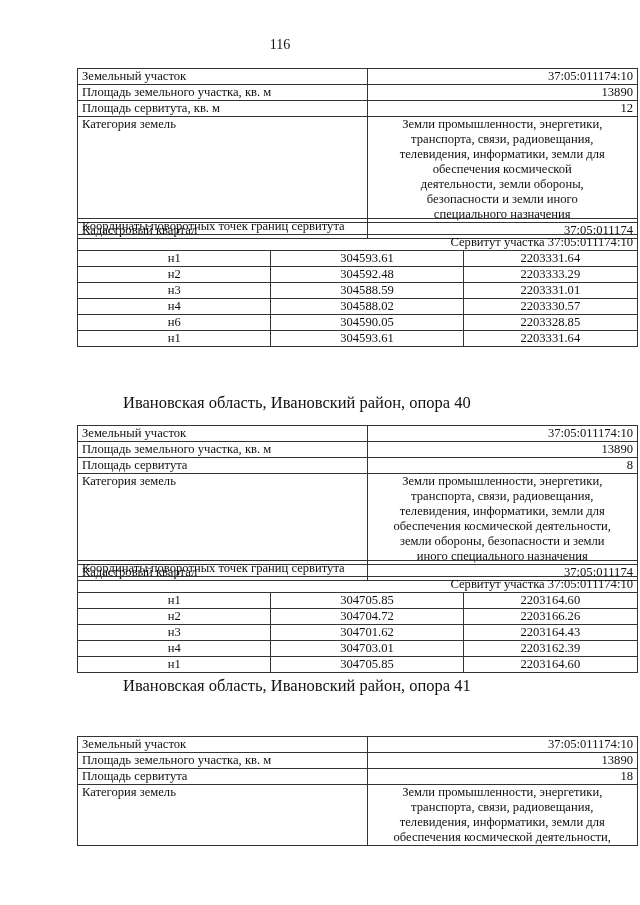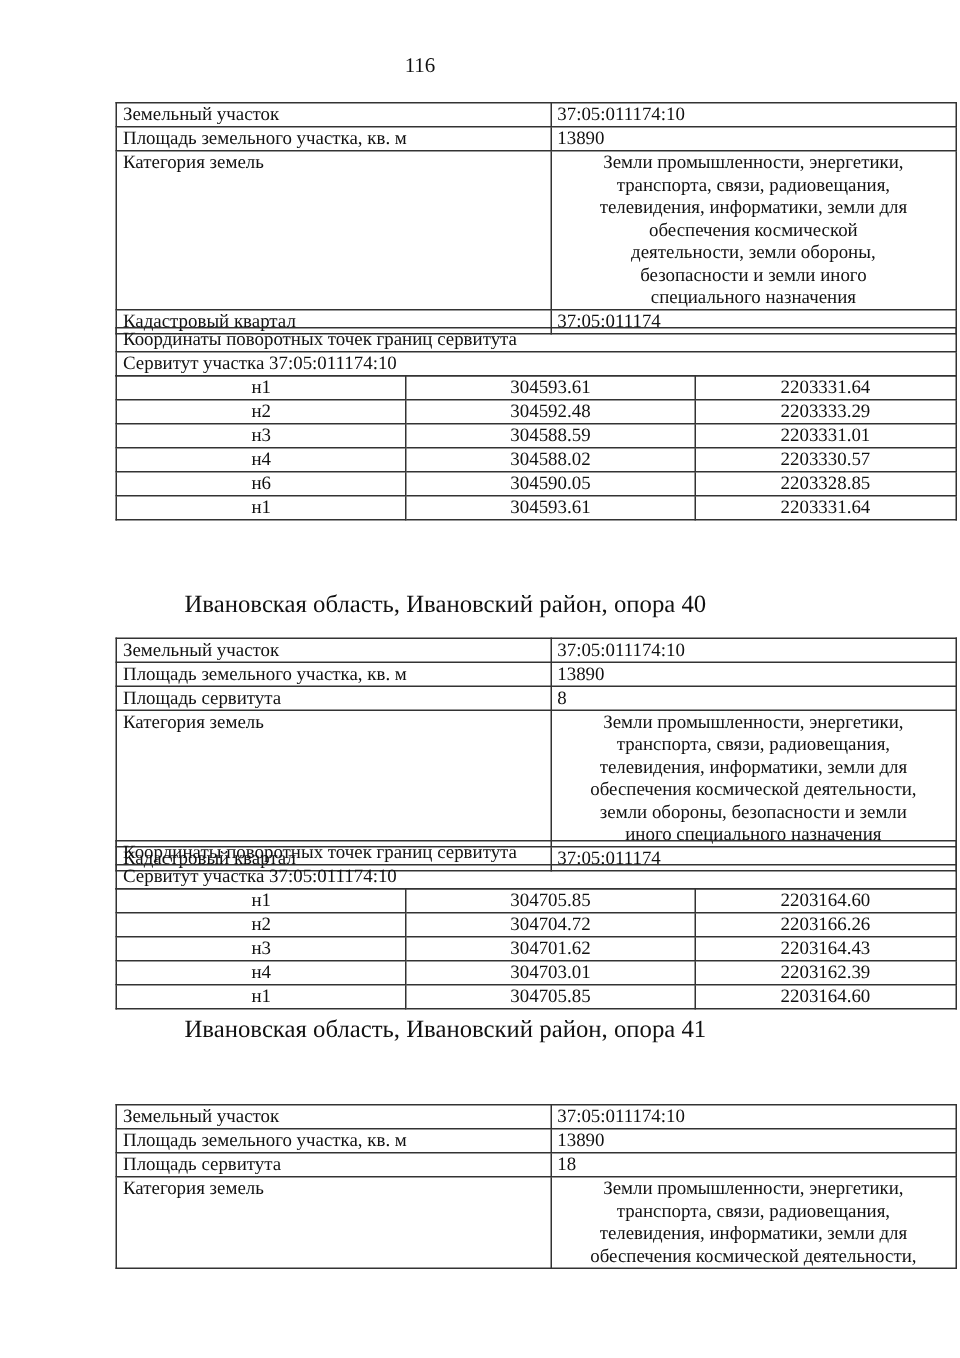--- a/index.html
+++ b/index.html
@@ -17,23 +17,23 @@
   }
   table.doc {
     position: absolute; left: 77px; width: 561px;
     border-collapse: collapse; table-layout: fixed;
     font-size: 12.6px; line-height: 15px;
   }
   table.doc td {
     border: 1px solid #333333; padding: 0 4px; vertical-align: top;
     white-space: nowrap; overflow: hidden;
   }
-  table.doc td.val { text-align: left; }
+  table.doc td.val { text-align: right; }
   table.doc td.cat-val { text-align: center; white-space: normal; padding: 0 2px; }
-  table.doc td.center { text-align: left; }
+  table.doc td.center { text-align: right; }
   table.coords td { text-align: center; }
   .t1 { top: 68px; }
   .t2 { top: 425px; }
   .t3 { top: 736px; }
   .h1 { top: 393px; }
   .h2 { top: 676px; }
 </style>
 </head>
 <body>
 
@@ -45,20 +45,24 @@
       <col style="width:242px">
     </colgroup>
   <tbody>
       <tr>
     <td>Земельный участок</td>
     <td class="val">37:05:011174:10</td>
   </tr>
   <tr>
     <td>Площадь земельного участка, кв. м</td>
     <td class="val">13890</td>
+  </tr>
+  <tr>
+    <td>Площадь сервитута, кв. м</td>
+    <td class="val">12</td>
   </tr>
   <tr>
     <td>Категория земель</td>
     <td class="cat-val">
       <div>Земли промышленности, энергетики,</div>
       <div>транспорта, связи, радиовещания,</div>
       <div>телевидения, информатики, земли для</div>
       <div>обеспечения космической</div>
       <div>деятельности, земли обороны,</div>
       <div>безопасности и земли иного</div>

